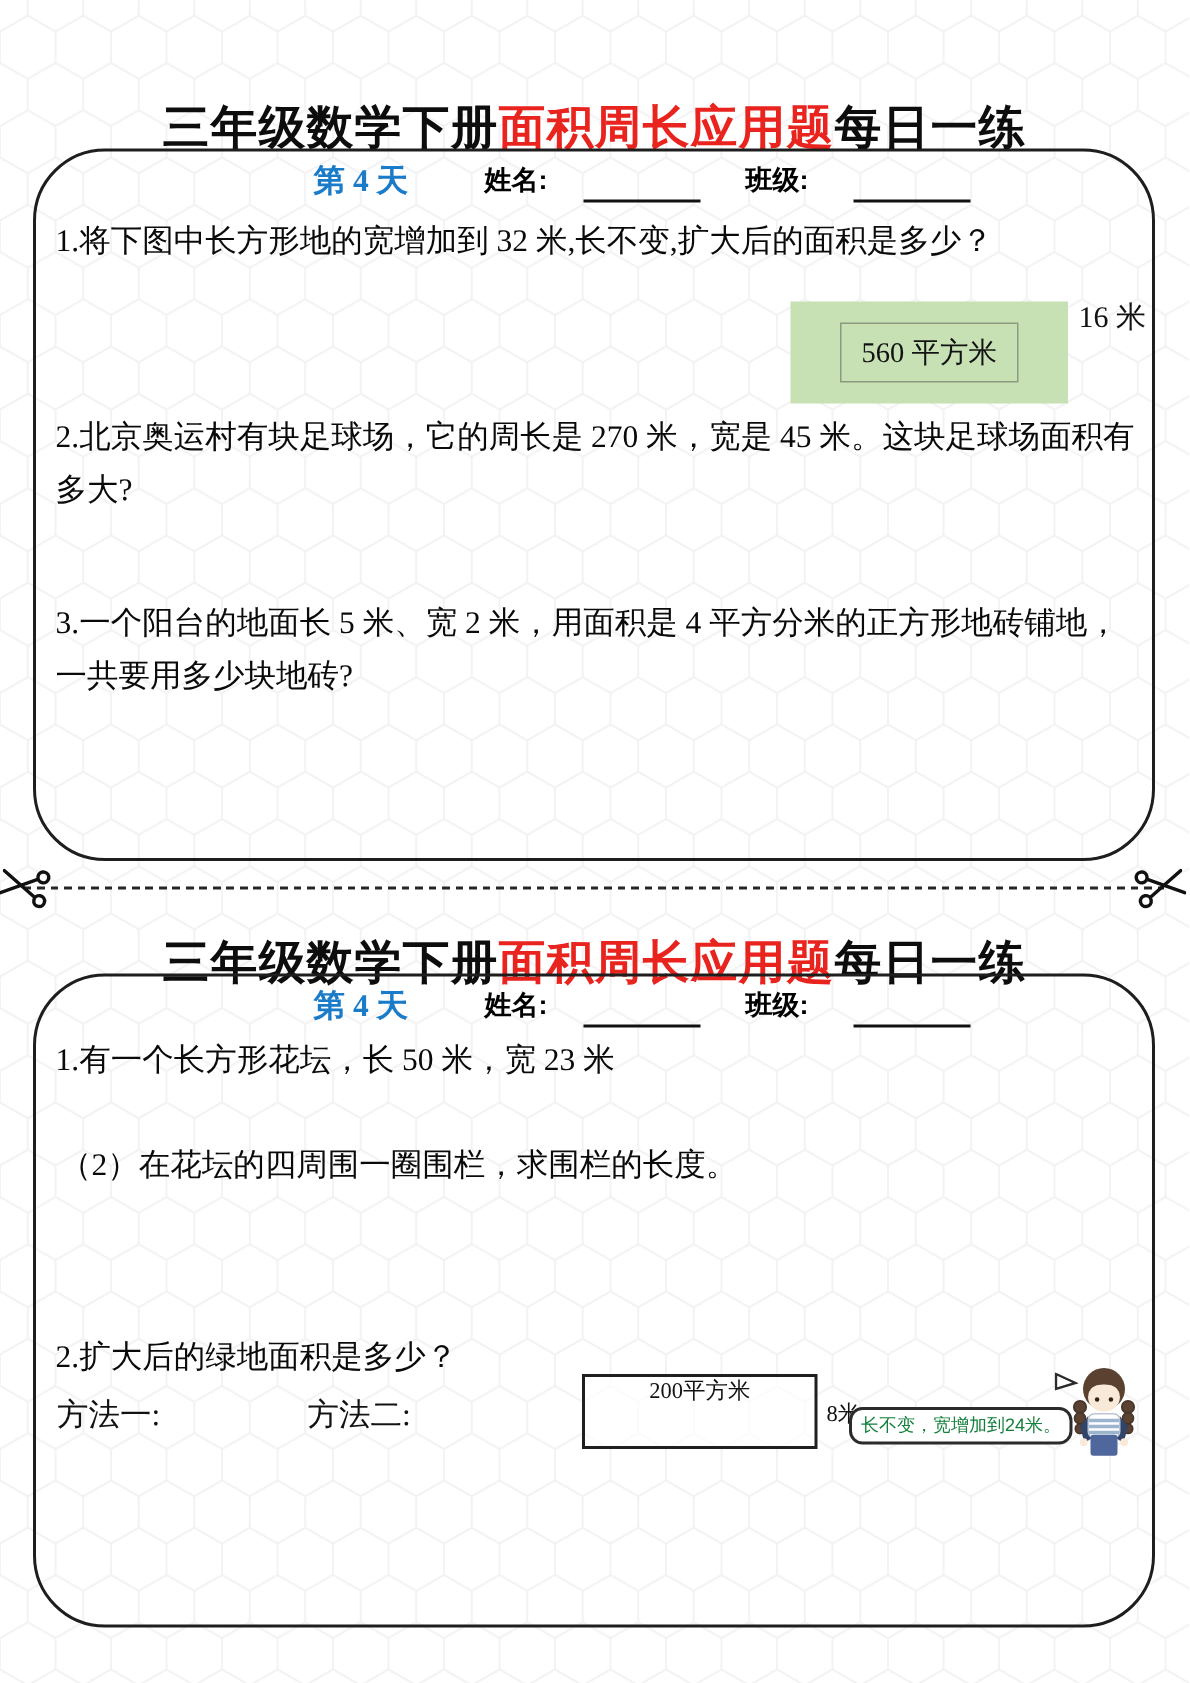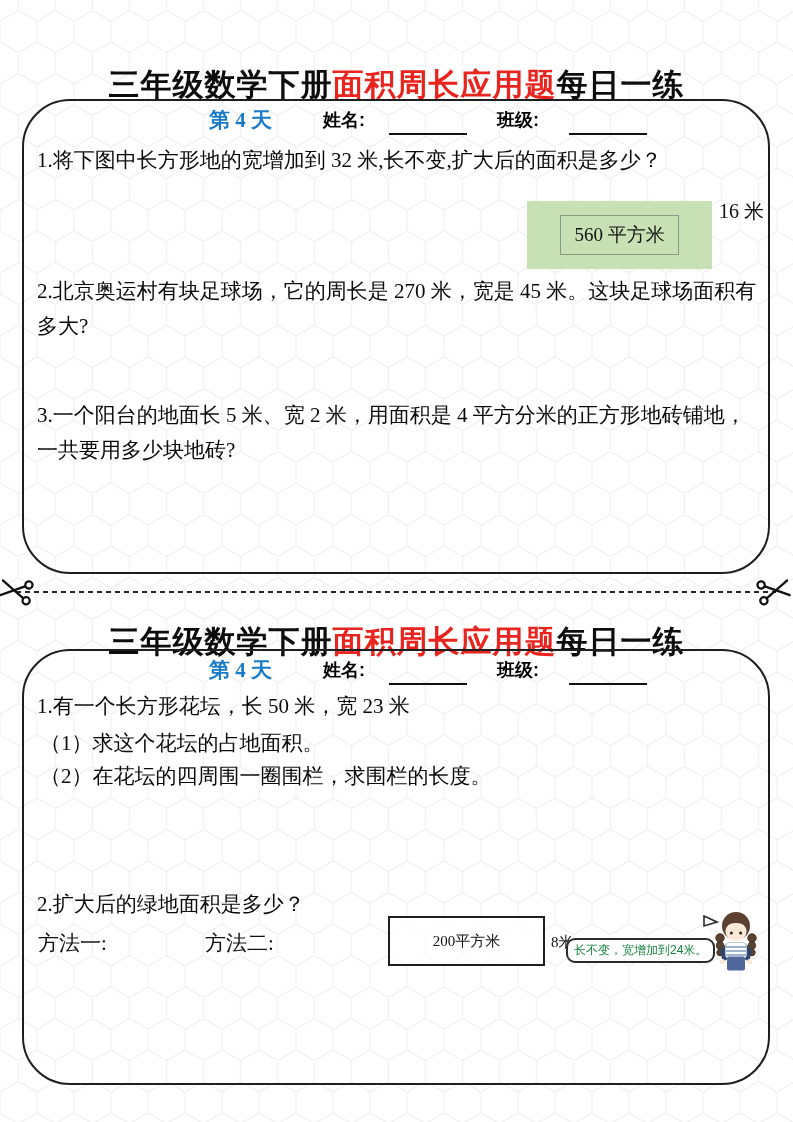--- a/index.html
+++ b/index.html
@@ -55,21 +55,21 @@
   .greenfig-inner{border:1px solid var(--green-border);padding:6px 13px;font-size:19px;white-space:nowrap;}
   .side16{position:absolute;left:719px;top:198px;font-size:20px;white-space:nowrap;}
 
   .cutline{position:absolute;left:16px;top:591px;width:760px;height:2px;
     background:repeating-linear-gradient(90deg,#262626 0 5px,transparent 5px 9px);}
   .scissors{position:absolute;top:577px;}
   .sc-left{left:0px;transform:rotate(10deg);}
   .sc-right{left:756px;transform:scaleX(-1) rotate(10deg);}
 
   .rectfig{position:absolute;left:388px;top:916px;width:157px;height:50px;border:2px solid #1f1f1f;
-    background:rgba(255,255,255,.65);display:flex;align-items:center;justify-content:center;
+    background:rgba(255,255,255,.65);display:flex;justify-content:center;
     font-size:15px;white-space:nowrap;}
   .side8{position:absolute;left:551px;top:933px;font-size:15px;white-space:nowrap;}
 
   .bubble{position:absolute;left:566px;top:938px;background:#fff;border:2px solid #2b2b2b;
     border-radius:9px;padding:2px 6px;font-size:12px;line-height:17px;white-space:nowrap;
     font-family:"Liberation Sans","DejaVu Sans",sans-serif;color:#15803d;}
   .bubble-tail{position:absolute;left:703px;top:915px;}
   .girl{position:absolute;left:712px;top:910px;}
 </style>
 </head>
@@ -134,21 +134,20 @@
 
   <div class="panel panel-2"></div>
 
   <div class="day day-4">第 4 天</div>
   <div class="flabel name-4">姓名:</div>
   <div class="wline nline-4"></div>
   <div class="flabel class-4">班级:</div>
   <div class="wline cline-4"></div>
 
   <div class="prob p1-d4">1.有一个长方形花坛，长 50 米，宽 23 米</div>
-  <div class="prob sub1-d4">（1）求这个花坛的占地面积。</div>
   <div class="prob sub2-d4">（2）在花坛的四周围一圈围栏，求围栏的长度。</div>
 
   <div class="prob p2-d4">2.扩大后的绿地面积是多少？</div>
   <div class="method m1">方法一:</div>
   <div class="method m2">方法二:</div>
 
   <div class="rectfig">
     <span>200平方米</span>
   </div>
   <div class="side8">8米</div>

